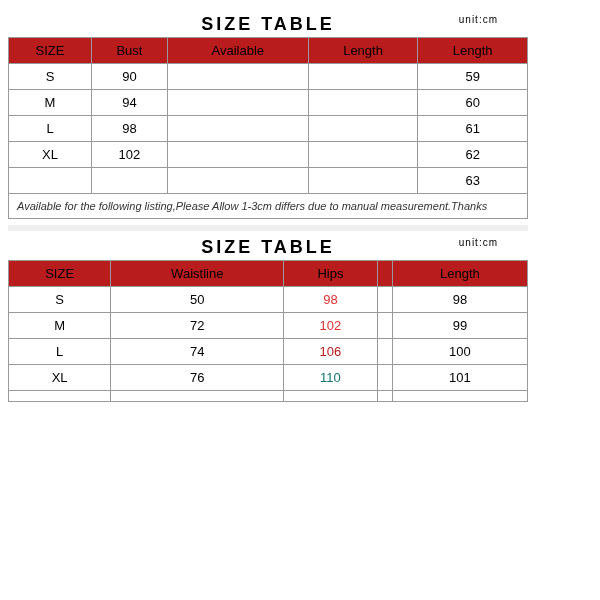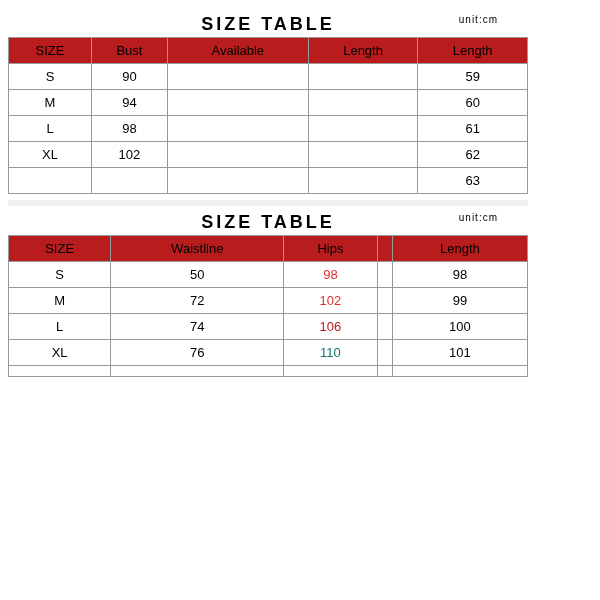--- a/index.html
+++ b/index.html
@@ -113,20 +113,23 @@
             <td></td>
             <td>62</td>
           </tr>
           <tr>
             <td></td>
             <td></td>
             <td></td>
             <td></td>
             <td>63</td>
           </tr>
+          <tr class="note-row">
+            <td colspan="5">Available for the following listing,Please Allow 1-3cm differs due to manual measurement.Thanks</td>
+          </tr>
         </tbody>
     </table>
   </div>
 
   <div class="gap-row"></div>
 
   <div class="section">
     <div class="section-title">
       <span>SIZE  TABLE</span>
       <span class="unit-label">unit:cm</span>

